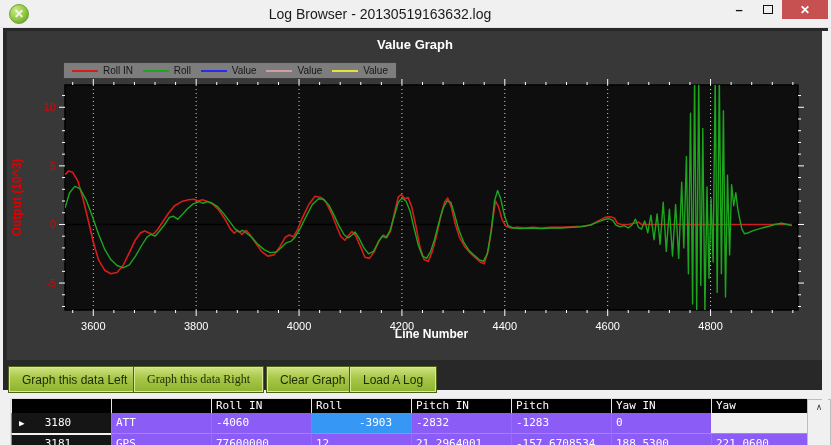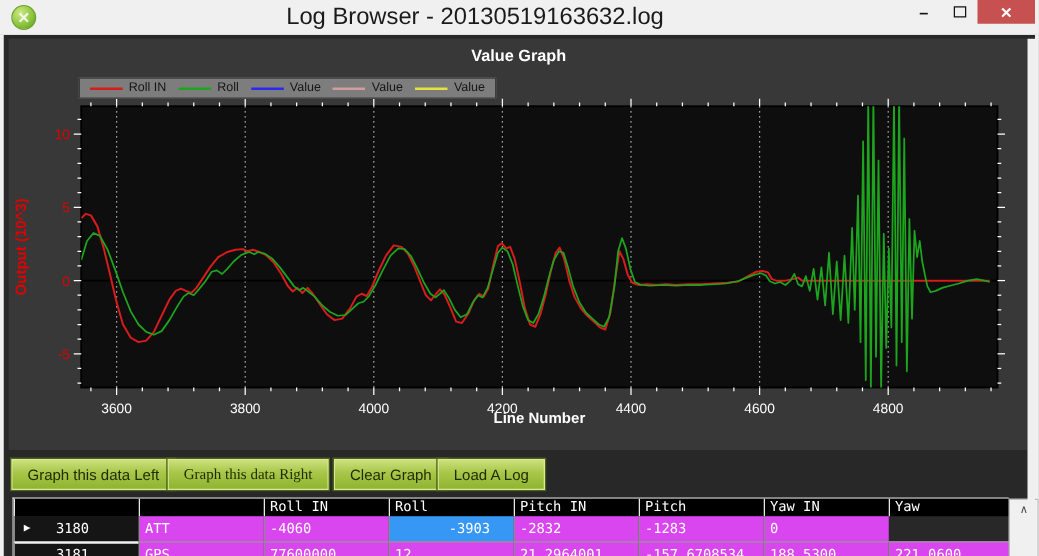--- a/index.html
+++ b/index.html
@@ -8,31 +8,31 @@
   .window { position:relative; width:831px; height:445px; }
 
   
   .titlebar { position:absolute; left:0; top:0; width:831px; height:28px;
     background:#f0f0f0; border-bottom:1px solid #e3e3e3; }
   .app-icon { position:absolute; left:9px; top:4px; width:20px; height:20px; border-radius:50%;
     background:radial-gradient(circle at 35% 30%, #cdea86, #8dc63f 55%, #5d9422);
     border:1px solid #6fa32e; color:#f4f7ef; font-size:12px; font-weight:bold;
     display:flex; align-items:center; justify-content:center; }
   .title-text { position:absolute; left:0; top:0; width:760px; height:28px; line-height:28px;
-    text-align:center; font-size:19px; color:#1a1a1a; }
+    text-align:center; font-size:14px; color:#1a1a1a; }
   .winbtn { position:absolute; top:0; height:19px; display:flex; align-items:center;
     justify-content:center; cursor:default; }
   .btn-min   { left:726px; width:26px; color:#111; font-size:13px; font-weight:bold; }
   .btn-max   { left:755px; width:26px; }
   .btn-max .maxbox { width:10px; height:9px; border:1.5px solid #111; display:block; }
   .btn-close { left:782px; width:46px; background:#c75050; color:#fff;
     font-size:12px; font-weight:bold; }
 
   
-  .client { position:absolute; left:3px; top:28px; width:825px; height:417px; background:#282828; }
+  .client { position:absolute; left:3px; top:28px; width:825px; height:362px; background:#282828; }
   .right-strip { position:absolute; left:819px; top:3px; width:6px; height:414px; background:#f0f0f0; }
 
   
   .chart-panel { position:absolute; left:4px; top:3px; width:815px; height:329px; background:#383838; }
   .chart-panel svg { display:block; }
   .legend { position:absolute; left:56px; top:31px; width:334px; height:17px;
     background:#7d7d7d; border:1px solid #3c3c3c; display:flex; align-items:center;
     justify-content:space-between; padding:0 8px; }
   .legend-entry { display:flex; align-items:center; gap:5px; }
   .legend-swatch { display:inline-block; width:26px; height:2px; }
@@ -47,21 +47,21 @@
 
   
   .grid { position:absolute; left:7px; top:370px; width:797px;
     border-top:1px solid #dedede; border-left:1px solid #dedede;
     font-family:"DejaVu Sans Mono", monospace; font-size:11px; color:#fff; }
   .trow { display:flex; }
   .tcell { flex:0 0 auto; overflow:hidden; white-space:nowrap; padding-left:4px; }
   .c0 { width:100px; } .c1 { width:100px; } .c2 { width:100px; } .c3 { width:100px; }
   .c4 { width:100px; } .c5 { width:100px; } .c6 { width:100px; } .c7 { width:96px; }
   .thead .tcell { background:#000; height:14px; line-height:14px; border-left:1px solid #e8e8e8; }
-  .tdata .tcell { background:#d946ef; height:20px; line-height:20px; border-left:1px solid #8a8a8a; }
+  .tdata .tcell { background:#8b5cf6; height:20px; line-height:20px; border-left:1px solid #8a8a8a; }
   .tdata .rowhdr { background:#151515; display:flex; align-items:center; }
   .rowhdr .marker { width:16px; font-size:9px; color:#fff; padding-left:3px; }
   .rowhdr .idx { flex:1; text-align:center; padding-right:27px; }
   .cell-selected { background:#3697f5 !important;padding-left:47px; }
   .row2 .tcell { border-top:1px solid #9a9a9a; }
   .row2 .rowhdr { border-top:2px solid #f2f2f2; }
 
   
   .vscroll { position:absolute; left:804px; top:371px; width:24px; height:74px;
     background:#f0f0f0; border:1px solid #bdbdbd; }

